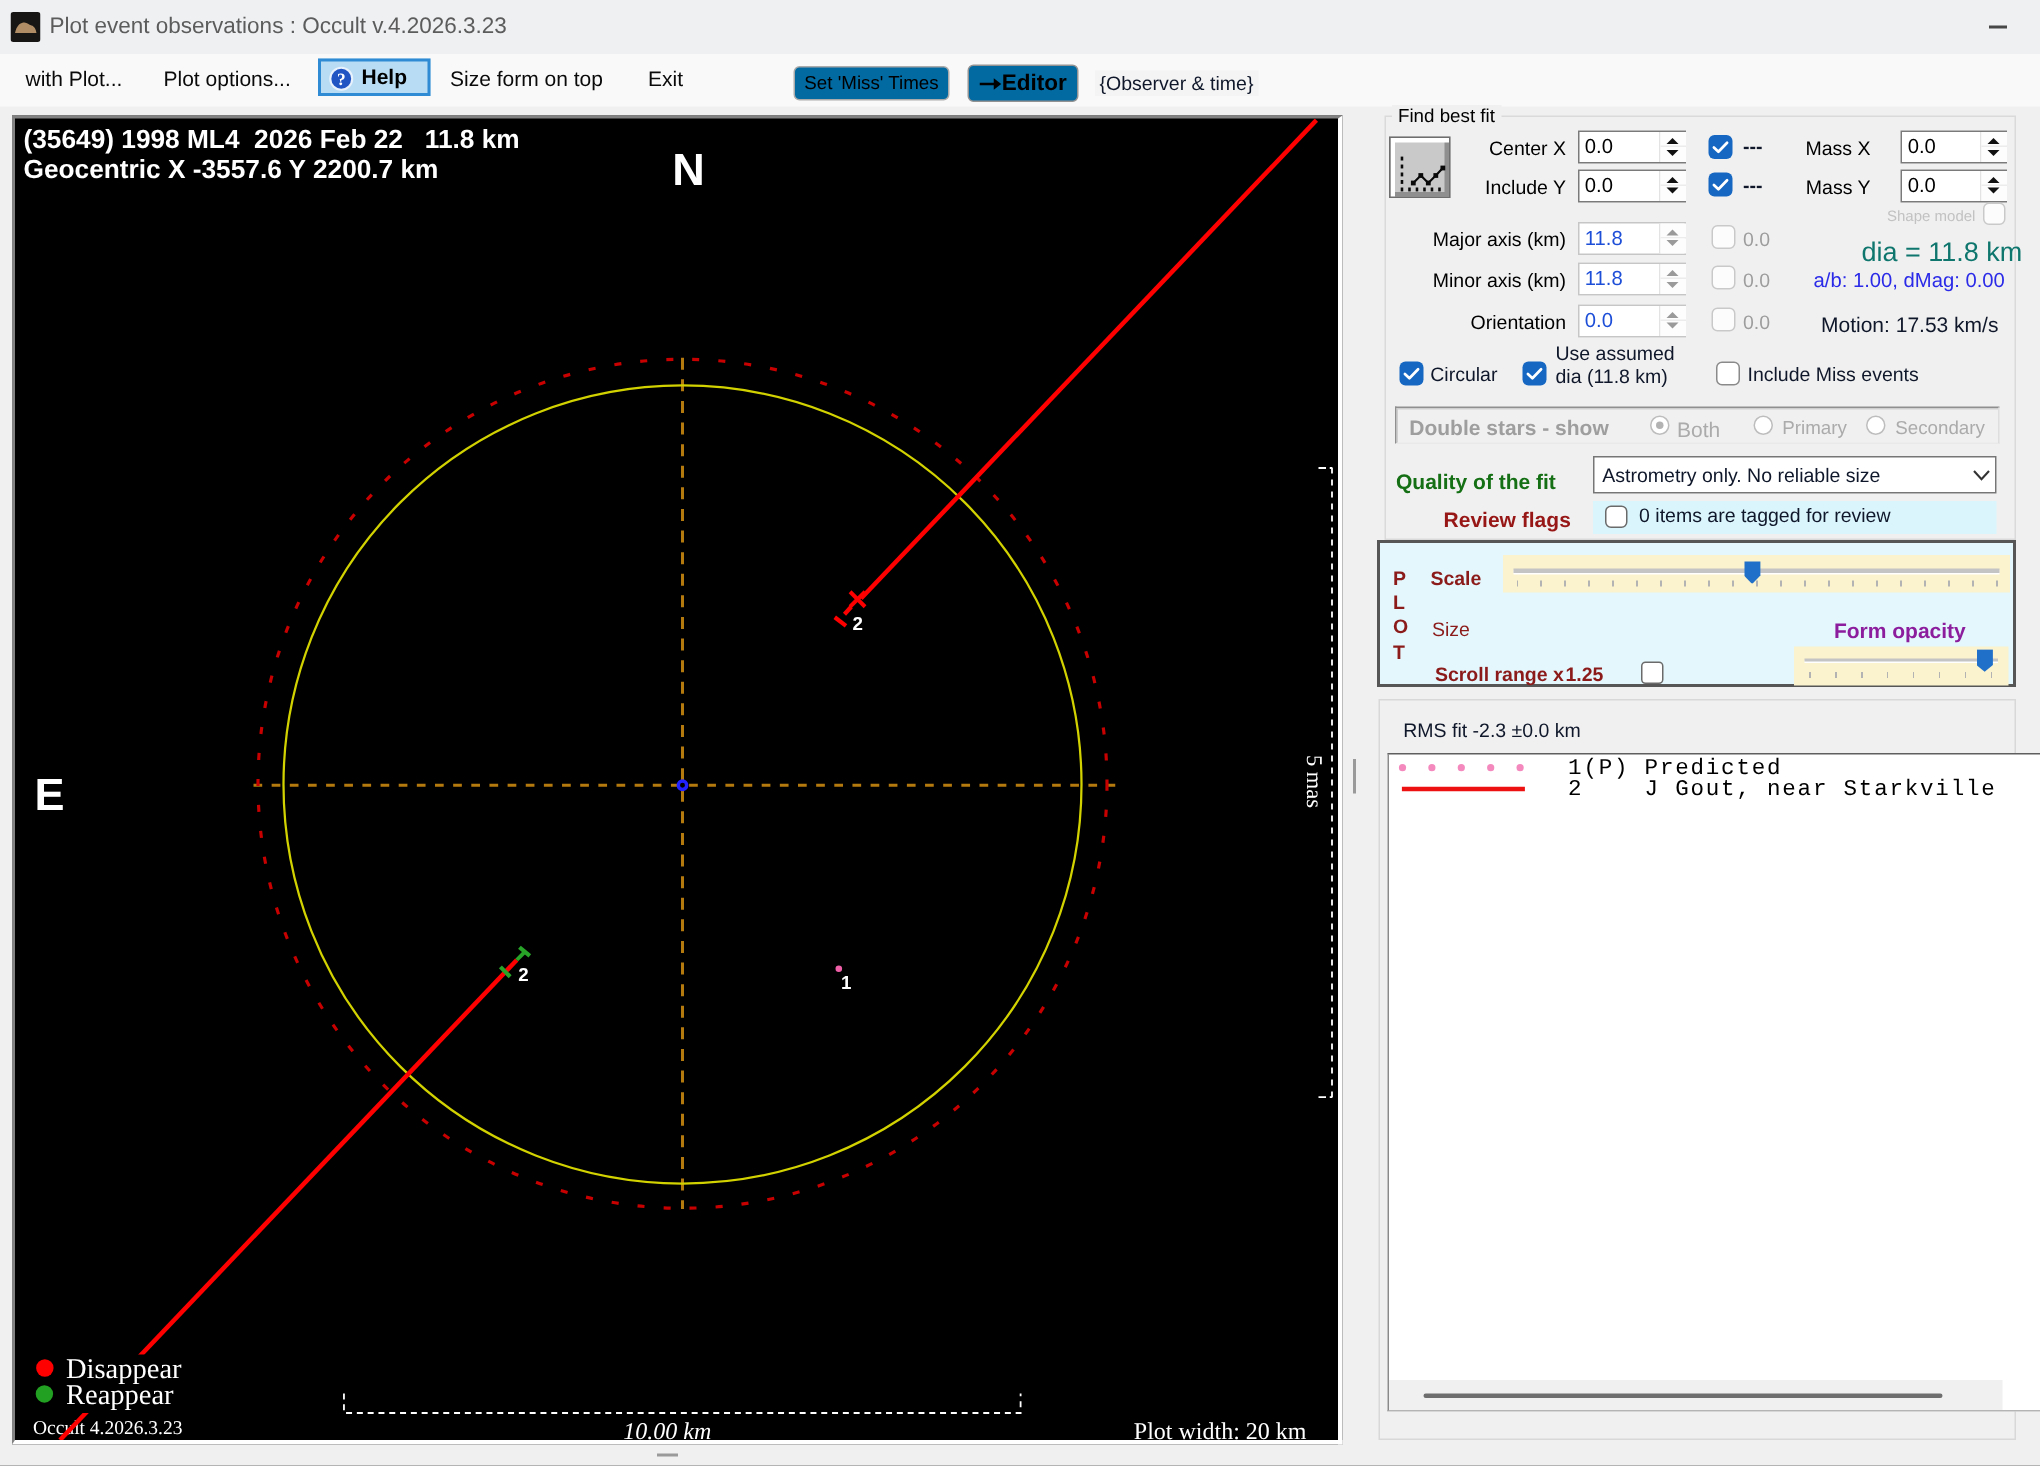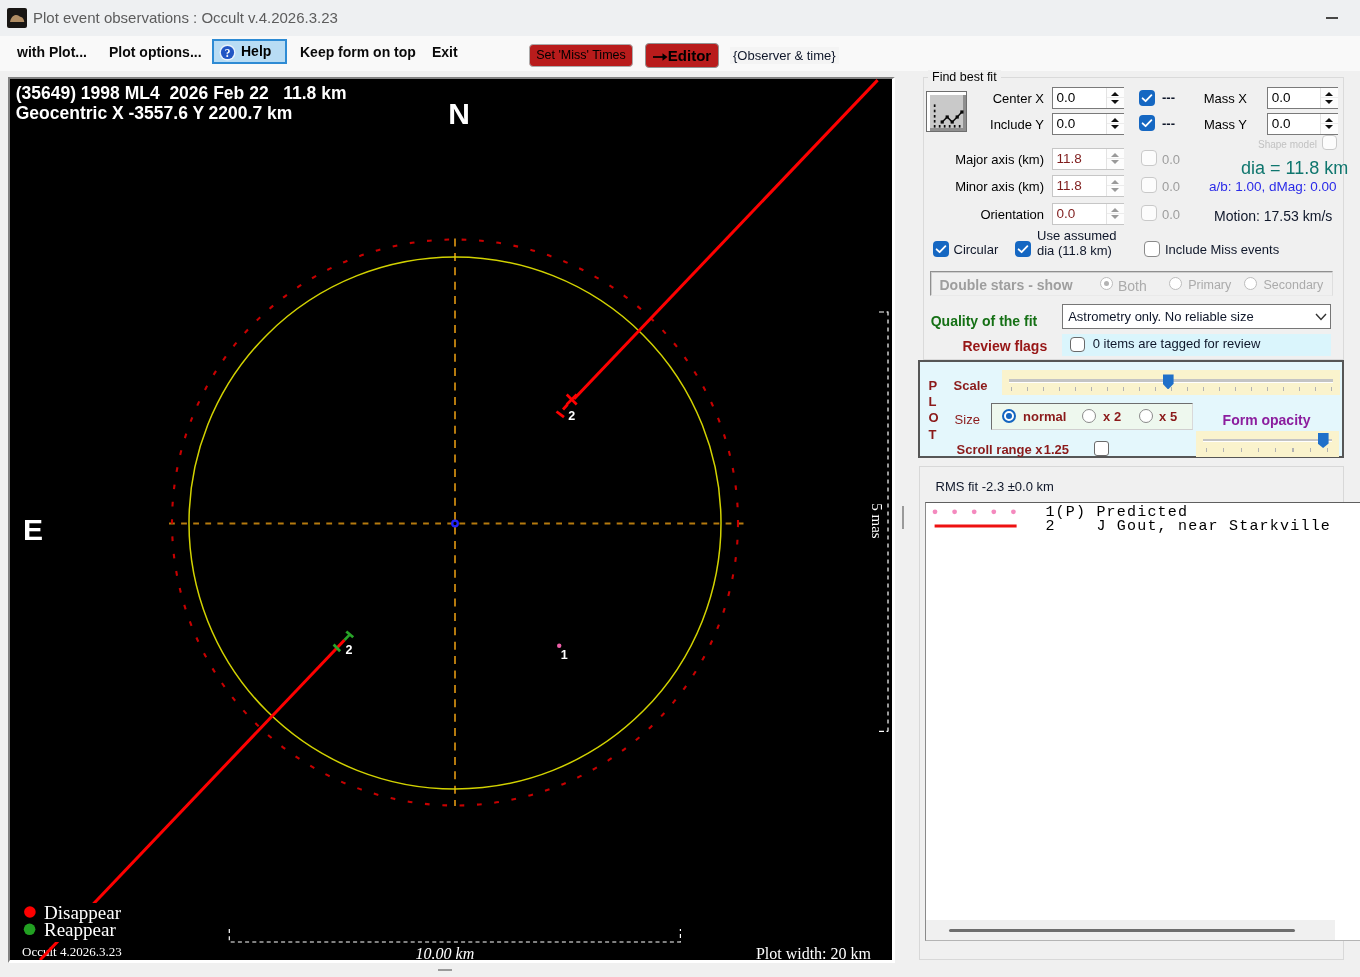--- a/index.html
+++ b/index.html
@@ -5,44 +5,44 @@
   * { margin:0; padding:0; box-sizing:border-box; }
   html,body { width:1360px; height:977px; overflow:hidden; background:#f0f0f0;
     font-family:"Liberation Sans", sans-serif; }
   .abs { position:absolute; }
   
   #titlebar { position:absolute; left:0; top:0; width:1360px; height:36px; background:#eef0f2; }
   #titletxt { position:absolute; left:33px; top:9px; font-size:15px; color:#5c5c5c; }
   #minbtn { position:absolute; left:1326px; top:17px; width:12px; height:2px; background:#474747; }
   
   #menubar { position:absolute; left:0; top:36px; width:1360px; height:35px; background:#f9f9f9; }
-  .mitem { position:absolute; top:8px; font-size:14px; font-weight:bold; color:#0a0a0a; }
+  .mitem { position:absolute; top:8px; font-size:14px; font-weight:normal; color:#0a0a0a; }
   #helpbox { position:absolute; left:212px; top:3px; width:75px; height:25px; background:#b8dcf4; border:2px solid #2e8bd4; }
-  .btn { position:absolute; background:#b91c1c; border:1px solid #ababab; border-radius:4px;
+  .btn { position:absolute; background:#0369a1; border:1px solid #ababab; border-radius:4px;
          font-size:12.5px; text-align:center; color:#000; }
   
   #plotpanel { position:absolute; left:8px; top:77px; width:887px; height:886px; background:#000;
     border-top:2px solid #828282; border-left:2px solid #828282;
     border-right:3px solid #fff; border-bottom:3px solid #fff; }
   
   .gbox { position:absolute; border:1px solid #dadada; }
   .glab { position:absolute; font-size:12.5px; color:#000; background:#f0f0f0; padding:0 4px; }
   .lbl  { position:absolute; font-size:13px; color:#0f172a; white-space:nowrap; }
   .rlbl { position:absolute; font-size:13px; color:#000; text-align:right; white-space:nowrap; }
   .spin { position:absolute; width:72px; height:22px; background:#fff; border:1px solid #7a7a7a; }
   .spin .val { position:absolute; left:4px; top:2px; font-size:13.5px; color:#000; }
   .spin .btns { position:absolute; right:0; top:0; width:17px; height:100%; border-left:1px solid #e3e3e3; }
   .spin .b { position:absolute; left:0; width:17px; height:10px; background:#fdfdfd; }
   .spin .b.up { top:0; border-bottom:1px solid #ececec; }
   .spin .b.dn { bottom:0; }
   .tri { position:absolute; left:4px; width:0; height:0; border-left:4.5px solid transparent; border-right:4.5px solid transparent; }
   .tu { top:4px; border-bottom:4.6px solid #101010; }
   .td { top:1.5px; border-top:4.6px solid #101010; }
   .spin.dis { border-color:#c6c6c6; }
-  .spin.dis .val { color:#7f1d1d; }
+  .spin.dis .val { color:#1d4ed8; }
   .spin.dis .tu { border-bottom-color:#9a9a9a; }
   .spin.dis .td { border-top-color:#9a9a9a; }
   .cb { position:absolute; width:16px; height:16px; border-radius:4px; }
   .cb.on { background:#1567c2; }
   .cb.off { background:#fff; border:1px solid #8a8a8a; }
   .cb.offdis { background:#fcfcfc; border:1px solid #c9c9c9; }
   .radio { position:absolute; border-radius:50%; background:#fff; }
 </style>
 </head>
 <body>
@@ -59,21 +59,21 @@
   <span class="mitem" style="left:17px">with Plot...</span>
   <span class="mitem" style="left:109px">Plot options...</span>
   <div id="helpbox">
     <svg class="abs" style="left:5px;top:2.5px" width="17" height="17" viewBox="0 0 17 17">
       <circle cx="8.5" cy="8.5" r="8" fill="#e8f2fc"></circle>
       <circle cx="8.5" cy="8.5" r="6.6" fill="#2155c4"></circle>
       <text x="8.5" y="12.6" font-size="11.5" font-weight="bold" fill="#fff" text-anchor="middle" font-family="Liberation Serif, serif">?</text>
     </svg>
     <span style="position:absolute;left:27px;top:2px;font-size:14px;font-weight:bold">Help</span>
   </div>
-  <span class="mitem" style="left:300px">Keep form on top</span>
+  <span class="mitem" style="left:300px">Size form on top</span>
   <span class="mitem" style="left:432px">Exit</span>
   <div class="btn" style="left:529px;top:8px;width:104px;height:23px;line-height:21px">Set 'Miss' Times</div>
   <div class="btn" style="left:645px;top:6.5px;width:74px;height:25px;line-height:23px;font-size:15px;font-weight:bold;border-color:#939393">
     <svg style="position:relative;top:1px" width="15" height="10" viewBox="0 0 15 10">
         <line x1="0" y1="5" x2="11" y2="5" stroke="#000" stroke-width="1.7"></line>
         <polygon points="9.5,1.2 14.5,5 9.5,8.8" fill="#000"></polygon>
       </svg>Editor</div>
   <span class="lbl" style="left:730px;top:11px;font-size:13px;background:#f4f4f4;padding:1px 3px">{Observer &amp; time}</span>
 </div>
 
@@ -310,30 +310,20 @@
 
 <div class="abs" style="left:917.6px;top:359.9px;width:426px;height:98.4px;background:#e4f7fc;border:2px solid #565656">
   <div class="lbl" style="left:9px;top:16px;font-weight:bold;color:#8b1a1a;font-size:13px;line-height:16.3px">P<br>L<br>O<br>T</div>
   <div class="lbl" style="left:34px;top:16.5px;font-weight:bold;color:#8b1a1a">Scale</div>
   <div class="abs" style="left:82px;top:8px;width:338px;height:25px;background:#faf3cd">
     <div class="abs" style="left:7px;top:9.5px;width:324px;height:2.2px;background:#c4c4c4;box-shadow:0 1px 0 #fff"></div>
     <div class="abs" style="left:161px;top:4.5px;width:11px;height:15px;background:#2070c9;clip-path:polygon(0 0,100% 0,100% 62%,50% 100%,0 62%)"></div>
     <div class="abs" style="left:9px;top:17px;width:322px;height:4px;background:repeating-linear-gradient(90deg,#b3b3b3 0 1.1px,transparent 1.1px 16px)"></div>
   </div>
   <div class="lbl" style="left:35px;top:50.5px;font-weight:normal;color:#8b1a1a">Size</div>
-  <div class="abs" style="left:71.5px;top:41px;width:202px;height:27px;background:#eef8ee;border:1.5px solid #6e6e6e;border-right-color:#d9d9d9;border-bottom-color:#cfcfcf">
-    <div class="radio" style="left:10px;top:5px;width:14px;height:14px;border:2.2px solid #1465c0">
-        <div class="abs" style="left:1.9px;top:1.9px;width:5.8px;height:5.8px;border-radius:50%;background:#1465c0"></div>
-      </div>
-    <div class="lbl" style="left:31px;top:5px;font-weight:bold;color:#8b1a1a">normal</div>
-    <div class="radio" style="left:90px;top:5px;width:14px;height:14px;border:1px solid #8a8a8a"></div>
-    <div class="lbl" style="left:111px;top:5px;font-weight:bold;color:#8b1a1a">x 2</div>
-    <div class="radio" style="left:146.5px;top:5px;width:14px;height:14px;border:1px solid #8a8a8a"></div>
-    <div class="lbl" style="left:167px;top:5px;font-weight:bold;color:#8b1a1a">x 5</div>
-  </div>
   <div class="lbl" style="left:303px;top:50.5px;font-weight:bold;color:#8c1e9e;font-size:14px">Form opacity</div>
   <div class="lbl" style="left:37px;top:80px;font-weight:bold;color:#8b1a1a">Scroll range x 1.25</div>
   <div class="cb off" style="left:174px;top:79px;width:15.5px;height:15.5px;border-color:#6a6a6a;border-radius:3px"></div>
   <div class="abs" style="left:276px;top:69.5px;width:143px;height:26px;background:#faf3cd">
     <div class="abs" style="left:7px;top:7.5px;width:129px;height:2.2px;background:#c4c4c4;box-shadow:0 1px 0 #fff"></div>
     <div class="abs" style="left:122px;top:1.5px;width:11px;height:15px;background:#2070c9;clip-path:polygon(0 0,100% 0,100% 70%,50% 100%,0 70%)"></div>
     <div class="abs" style="left:10px;top:16.5px;width:126px;height:4px;background:repeating-linear-gradient(90deg,#b3b3b3 0 1.1px,transparent 1.1px 17.3px)"></div>
   </div>
 </div>
 

